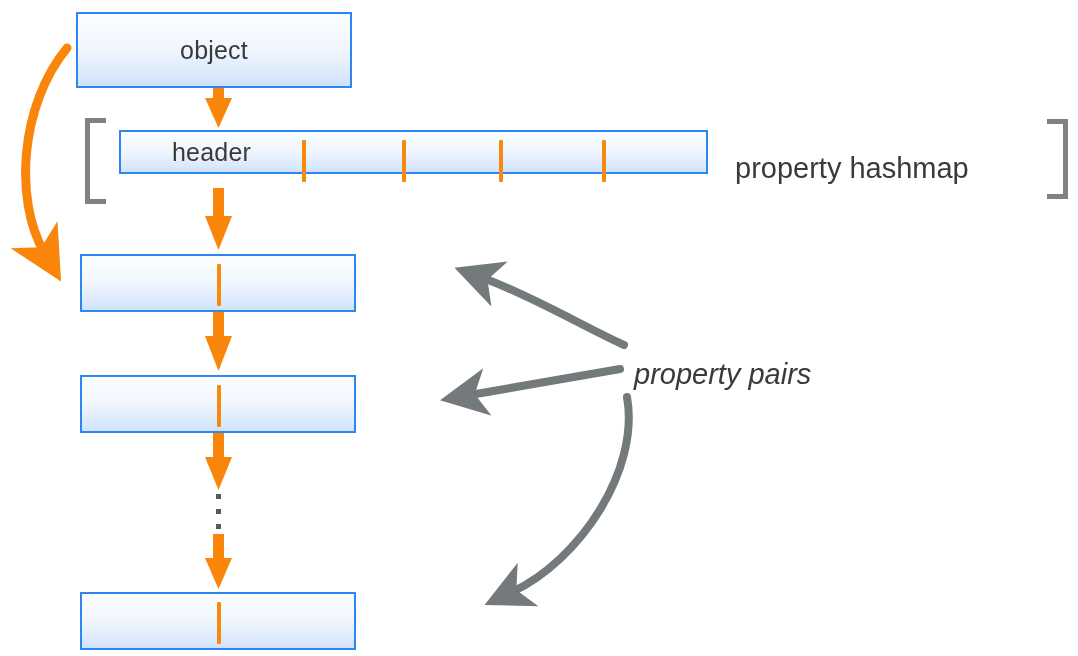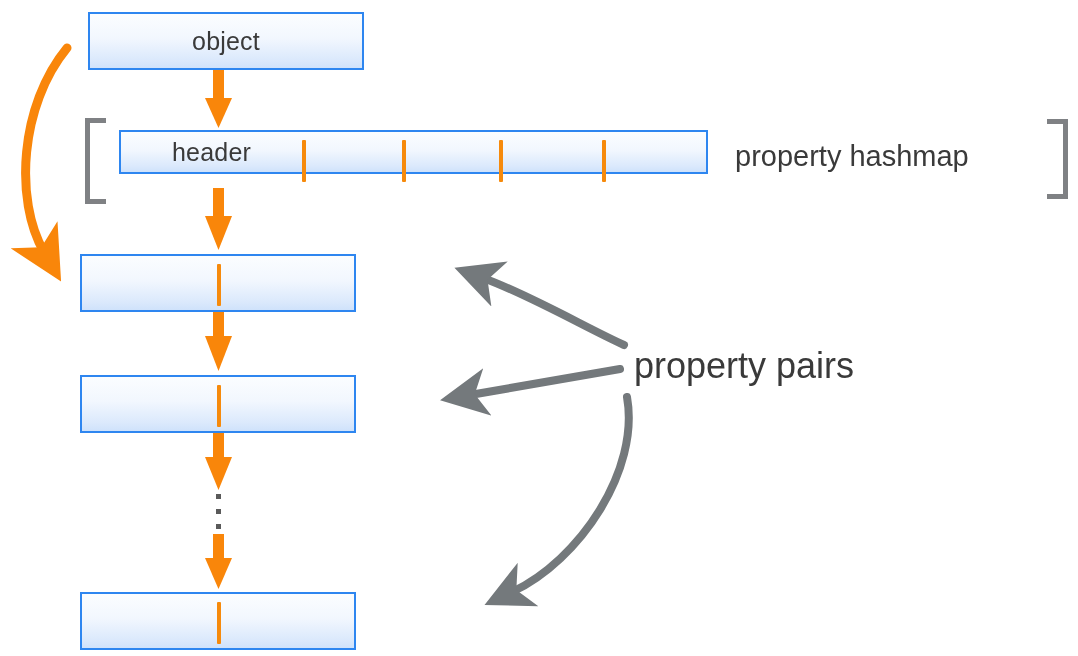--- a/index.html
+++ b/index.html
@@ -28,21 +28,21 @@
     align-items: center;
     justify-content: center;
   }
   .box-label {
     font-size: 25px;
     color: #3a3a3a;
     letter-spacing: 0.2px;
     line-height: 1;
     white-space: nowrap;
   }
-  #box-object   { left: 88px;  top: 12px;  width: 276px; height: 58px; }
+  #box-object   { left: 76px;  top: 12px;  width: 276px; height: 76px; }
   #box-hashmap  { left: 119px; top: 130px; width: 589px; height: 44px;
                   justify-content: flex-start; }
   #box-hashmap .box-label { margin-left: 51px; }
   #box-pair-1   { left: 80px;  top: 254px; width: 276px; height: 58px; }
   #box-pair-2   { left: 80px;  top: 375px; width: 276px; height: 58px; }
   #box-pair-3   { left: 80px;  top: 592px; width: 276px; height: 58px; }
 
   
   .tick {
     position: absolute;
@@ -66,30 +66,32 @@
   #bracket-left  { left: 85px;  top: 118px; width: 21px; height: 86px;
                    border-right: none; }
   #bracket-right { left: 1047px; top: 119px; width: 21px; height: 80px;
                    border-left: none; }
   
   .free-label {
     position: absolute;
     color: #3a3a3a;
     white-space: nowrap;
     line-height: 1;
+    margin-top: 12px;
   }
   #label-hashmap {
     left: 735px;
     top: 142px;
     font-size: 29px;
   }
   #label-pairs {
     left: 634px;
     top: 348px;
-    font-size: 36px;
+    font-size: 29px;
+    font-style: italic;
   }
   svg.overlay {
     position: absolute;
     left: 0;
     top: 0;
     width: 1078px;
     height: 656px;
     pointer-events: none;
   }
 </style>

